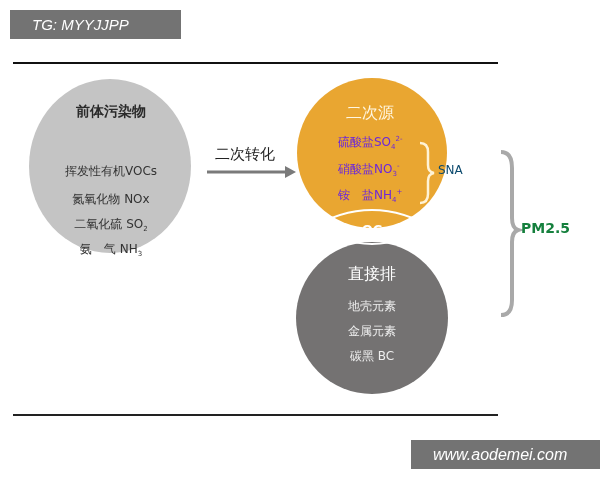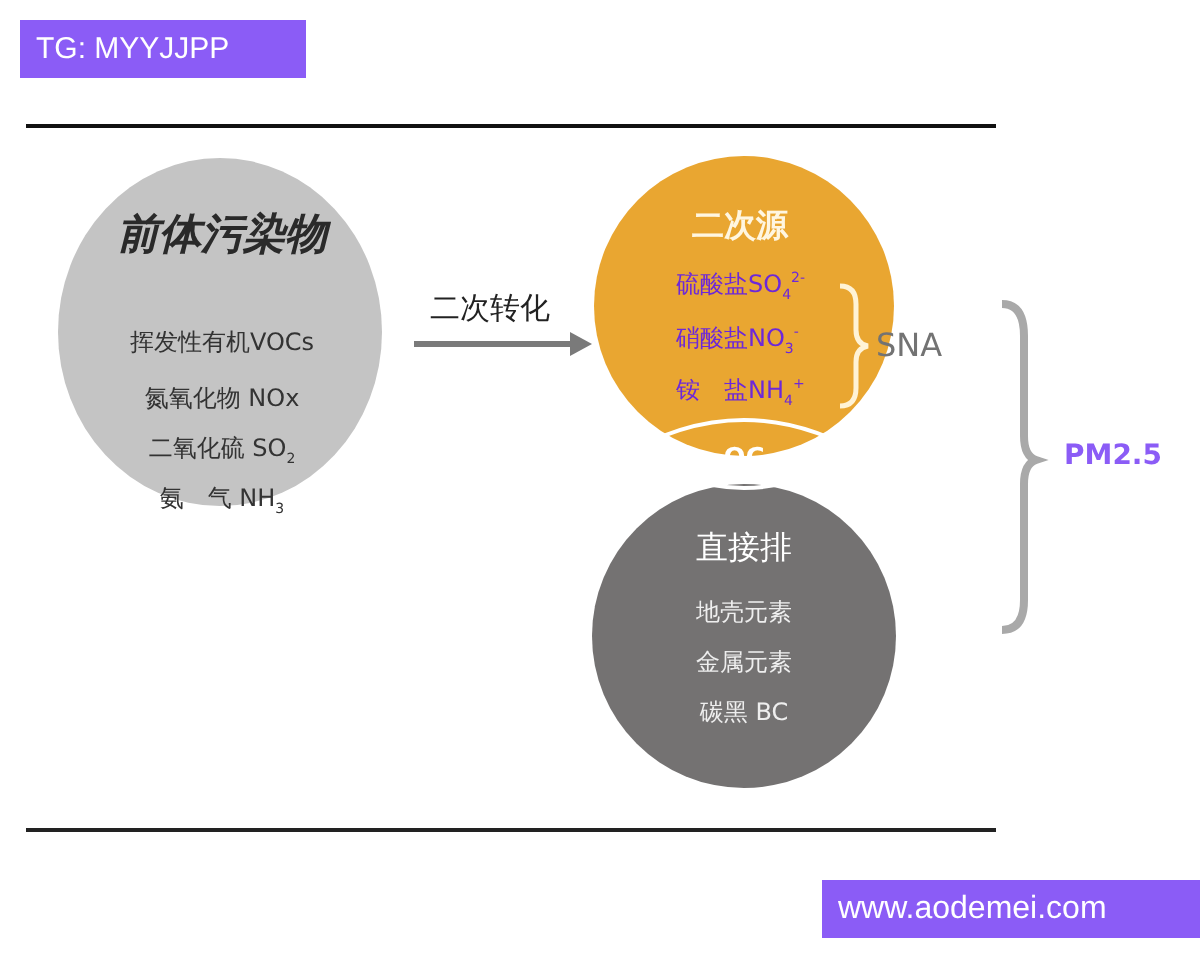--- a/index.html
+++ b/index.html
@@ -1,36 +1,36 @@
 <!DOCTYPE html>
 <html><head>
 <meta charset="utf-8">
 <style>
   html, body { margin:0; padding:0; }
   body { width:600px; height:480px; background:#ffffff; position:relative; overflow:hidden;
          font-family:"DejaVu Sans","Liberation Sans",sans-serif; }
-  .wm { position:absolute; background:#8b5cf6; color:#ffffff; font-family:"Liberation Sans",sans-serif;
-        font-size:15px; line-height:30px; padding:0 8px; }
+  .wm { position:absolute; background:#737373; color:#ffffff; font-family:"Liberation Sans",sans-serif;
+        font-size:15px; line-height:30px; padding:0 22px;font-style:italic; }
   .wm-top { left:10px; top:10px; width:127px; height:29px; }
   .wm-bottom { left:411px; top:440px; width:178px; height:29px; font-size:16px; }
   .rule { position:absolute; left:13px; width:485px; background:#111; }
   .rule-top { top:62px; height:2px; }
   .rule-bottom { top:414px; height:2px; background:#222; }
   svg.diagram { position:absolute; left:0; top:0; }
   .lbl { position:absolute; white-space:nowrap; text-align:center; }
-  .grey-title { left:30px; width:162px; top:103px; font-size:21px; font-weight:bold; color:#2a2a2a;font-style:italic; }
+  .grey-title { left:30px; width:162px; top:103px; font-size:14px; font-weight:bold; color:#2a2a2a; }
   .grey-line { left:30px; width:162px; font-size:12px; color:#333;margin-top:27px; }
-  .org-title { left:300px; width:140px; top:103px; font-size:16px; font-weight:bold; color:#fff6e0; }
+  .org-title { left:300px; width:140px; top:103px; font-size:16px; font-weight:normal; color:#fff6e0; }
   .org-line { left:338px; font-size:12px; color:#6d28d9; text-align:center; }
-  .sna { left:438px; top:163px; font-size:16px; color:#737373;text-align:right; }
+  .sna { left:438px; top:163px; font-size:12px; color:#0c4a6e;text-align:right; }
   .oc { left:352px; width:40px; top:222px; font-size:13px; font-weight:bold; color:#ffffff; }
   .dark-title { left:300px; width:144px; top:264px; font-size:16px; font-weight:normal; color:#ffffff; }
   .dark-line { left:300px; width:144px; font-size:12px; color:#eeeeee; }
   .conv { left:215px; top:145px; font-size:15px; color:#222; }
-  .pm { left:521px; top:220px; font-size:14px; font-weight:bold; color:#8b5cf6;margin-left:11px; }
+  .pm { left:521px; top:220px; font-size:14px; font-weight:bold; color:#15803d; }
   sub, sup { font-size:7px; }
 </style>
 </head>
 <body>
 
 <div class="wm wm-top">TG: MYYJJPP</div>
 <div class="rule rule-top"></div>
 
 <svg class="diagram" width="600" height="480" viewBox="0 0 600 480">
   <defs>

